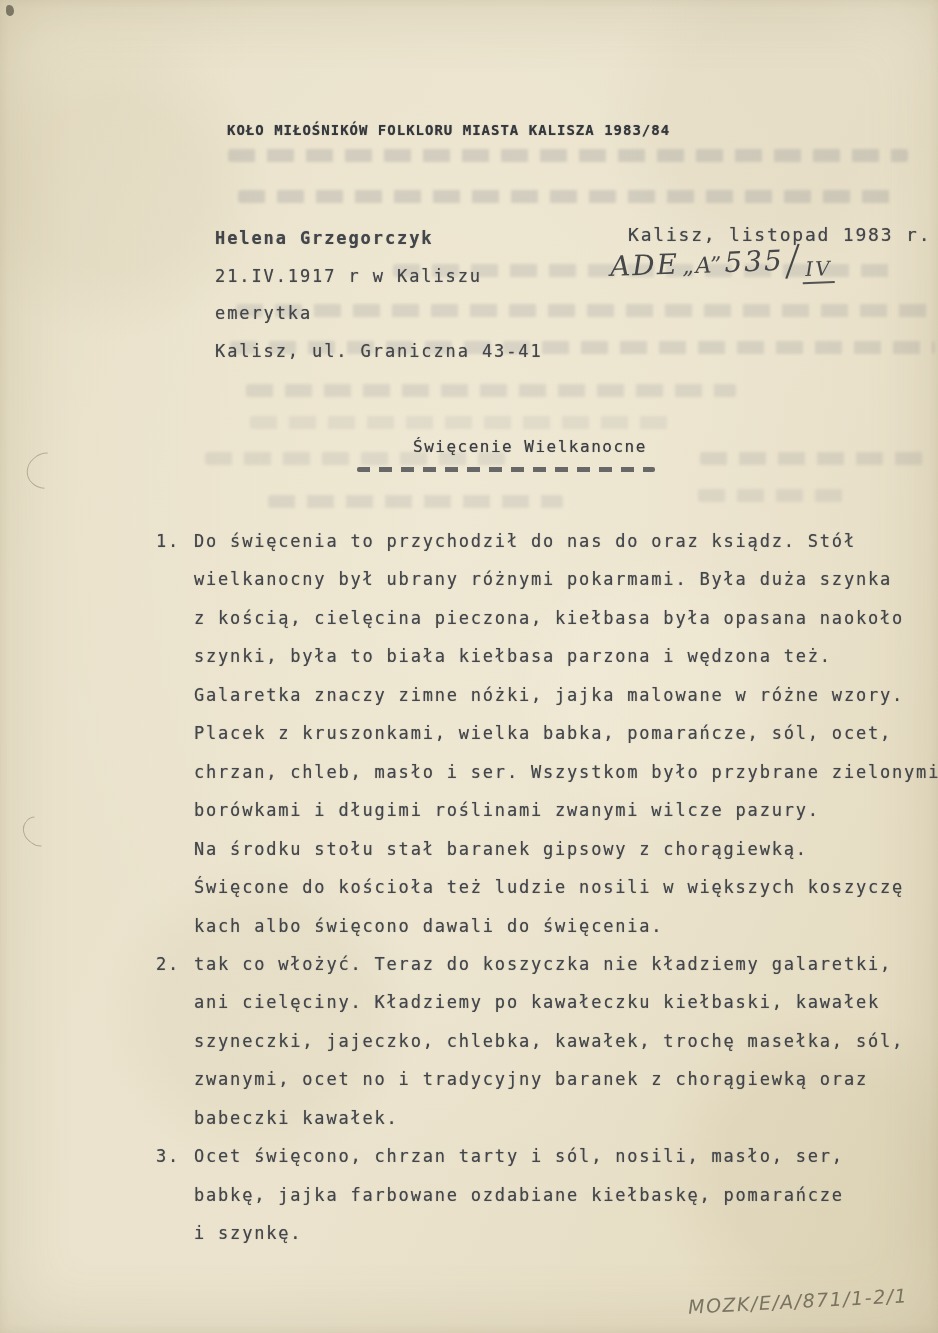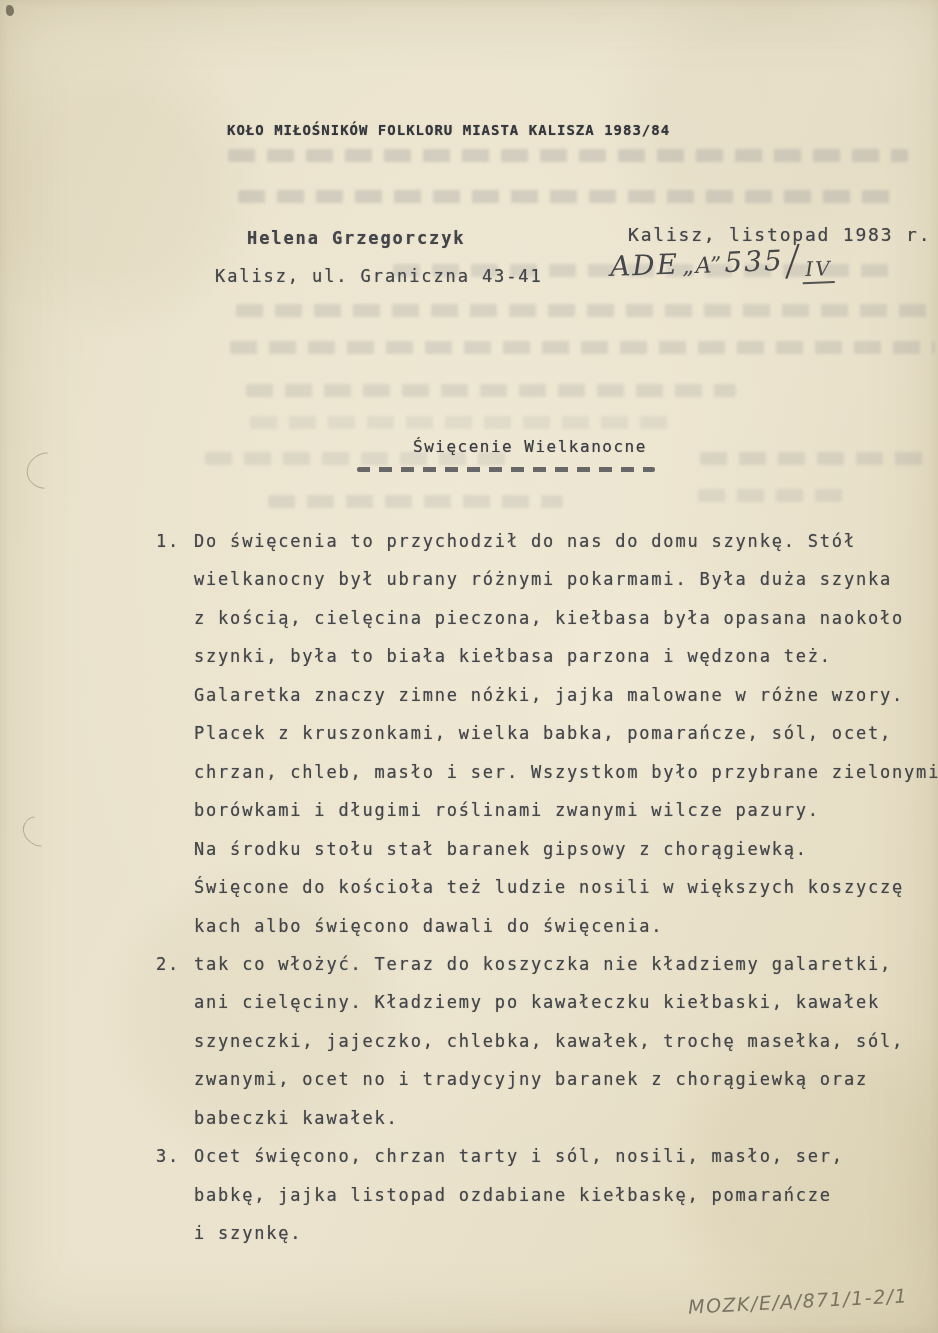--- a/index.html
+++ b/index.html
@@ -25,21 +25,21 @@
   }
   
   .typed{color:rgba(58,61,67,0.88);text-shadow:0 0 0.8px rgba(58,61,67,0.65);}
   .doc-title{
     position:absolute;left:227px;top:122px;
     font-size:14px;font-weight:700;letter-spacing:1px;
     color:rgba(47,50,56,0.92);text-shadow:0 0 0.9px rgba(47,50,56,0.7);
     white-space:nowrap;
   }
   .author-block{position:absolute;left:215px;top:220px;font-size:17px;letter-spacing:1.9px;line-height:37.5px;white-space:nowrap;}
-  .author-block .name{font-weight:700;margin-left:32px;}
+  .author-block .name{font-weight:700;}
   .dateline{position:absolute;left:628px;top:224px;font-size:18px;letter-spacing:1.8px;white-space:nowrap;}
   .section-title{position:absolute;left:413px;top:437px;font-size:16px;letter-spacing:1.5px;white-space:nowrap;color:rgba(52,55,61,0.9);text-shadow:0 0 0.8px rgba(52,55,61,0.7);}
   .section-underline{
     position:absolute;left:357px;top:467px;width:298px;height:5px;
     background:repeating-linear-gradient(90deg, rgba(58,61,67,0.75) 0 13px, rgba(58,61,67,0) 13px 22px);
     filter:blur(0.4px);border-radius:2px;
   }
   .body-text{position:absolute;left:156px;top:522px;width:794px;font-size:17px;letter-spacing:1.8px;line-height:38.45px;}
   .line{position:relative;padding-left:38px;white-space:nowrap;}
   .line .num{position:absolute;left:0;top:0;}
@@ -89,48 +89,50 @@
 <div class="ghost" style="left:698px;top:489px;width:150px;opacity:.34"></div>
 
 <div class="punch p1"></div>
 <div class="punch p2"></div>
 <div class="speck"></div>
 
 <div class="doc-title typed">KOŁO MIŁOŚNIKÓW FOLKLORU MIASTA KALISZA 1983/84</div>
 
 <div class="author-block typed">
   <div class="name">Helena Grzegorczyk</div>
+  <div>21.IV.1917 r w Kaliszu</div>
+  <div>emerytka</div>
   <div>Kalisz, ul. Graniczna 43-41</div>
 </div>
 
 <div class="dateline typed">Kalisz, listopad 1983 r.</div>
 
 <div class="annot-top"><span>ADE</span><span class="q">„A”</span><span>535</span><span class="slash">/</span><span class="roman">IV</span></div>
 
 <div class="section-title">Święcenie Wielkanocne</div>
 <div class="section-underline"></div>
 
 <div class="body-text typed">
-  <div class="line"><span class="num">1.</span><span>Do święcenia to przychodził do nas do domu szynkę. Stół</span></div>
+  <div class="line"><span class="num">1.</span><span>Do święcenia to przychodził do nas do oraz ksiądz. Stół</span></div>
   <div class="line"><span class="num"></span><span>wielkanocny był ubrany różnymi pokarmami. Była duża szynka</span></div>
   <div class="line"><span class="num"></span><span>z kością, cielęcina pieczona, kiełbasa była opasana naokoło</span></div>
   <div class="line"><span class="num"></span><span>szynki, była to biała kiełbasa parzona i wędzona też.</span></div>
   <div class="line"><span class="num"></span><span>Galaretka znaczy zimne nóżki, jajka malowane w różne wzory.</span></div>
   <div class="line"><span class="num"></span><span>Placek z kruszonkami, wielka babka, pomarańcze, sól, ocet,</span></div>
   <div class="line"><span class="num"></span><span>chrzan, chleb, masło i ser. Wszystkom było przybrane zielonymi</span></div>
   <div class="line"><span class="num"></span><span>borówkami i długimi roślinami zwanymi wilcze pazury.</span></div>
   <div class="line"><span class="num"></span><span>Na środku stołu stał baranek gipsowy z chorągiewką.</span></div>
   <div class="line"><span class="num"></span><span>Święcone do kościoła też ludzie nosili w większych koszyczę</span></div>
   <div class="line"><span class="num"></span><span>kach albo święcono dawali do święcenia.</span></div>
   <div class="line"><span class="num">2.</span></div>
   <div class="line"><span class="num"></span><span>tak co włożyć. Teraz do koszyczka nie kładziemy galaretki,</span></div>
   <div class="line"><span class="num"></span><span>ani cielęciny. Kładziemy po kawałeczku kiełbaski, kawałek</span></div>
   <div class="line"><span class="num"></span><span>szyneczki, jajeczko, chlebka, kawałek, trochę masełka, sól,</span></div>
   <div class="line"><span class="num"></span><span>zwanymi, ocet no i tradycyjny baranek z chorągiewką oraz</span></div>
   <div class="line"><span class="num"></span><span>babeczki kawałek.</span></div>
   <div class="line"><span class="num">3.</span><span>Ocet święcono, chrzan tarty i sól, nosili, masło, ser,</span></div>
-  <div class="line"><span class="num"></span><span>babkę, jajka listopad ozdabiane kiełbaskę, pomarańcze</span></div>
+  <div class="line"><span class="num"></span><span>babkę, jajka farbowane ozdabiane kiełbaskę, pomarańcze</span></div>
   <div class="line"><span class="num"></span><span>i szynkę.</span></div>
 </div>
 
 <div class="annot-bottom">MOZK/E/A/871/1-2/1</div>
 
 <div class="vignette"></div>
 
 </body></html>

